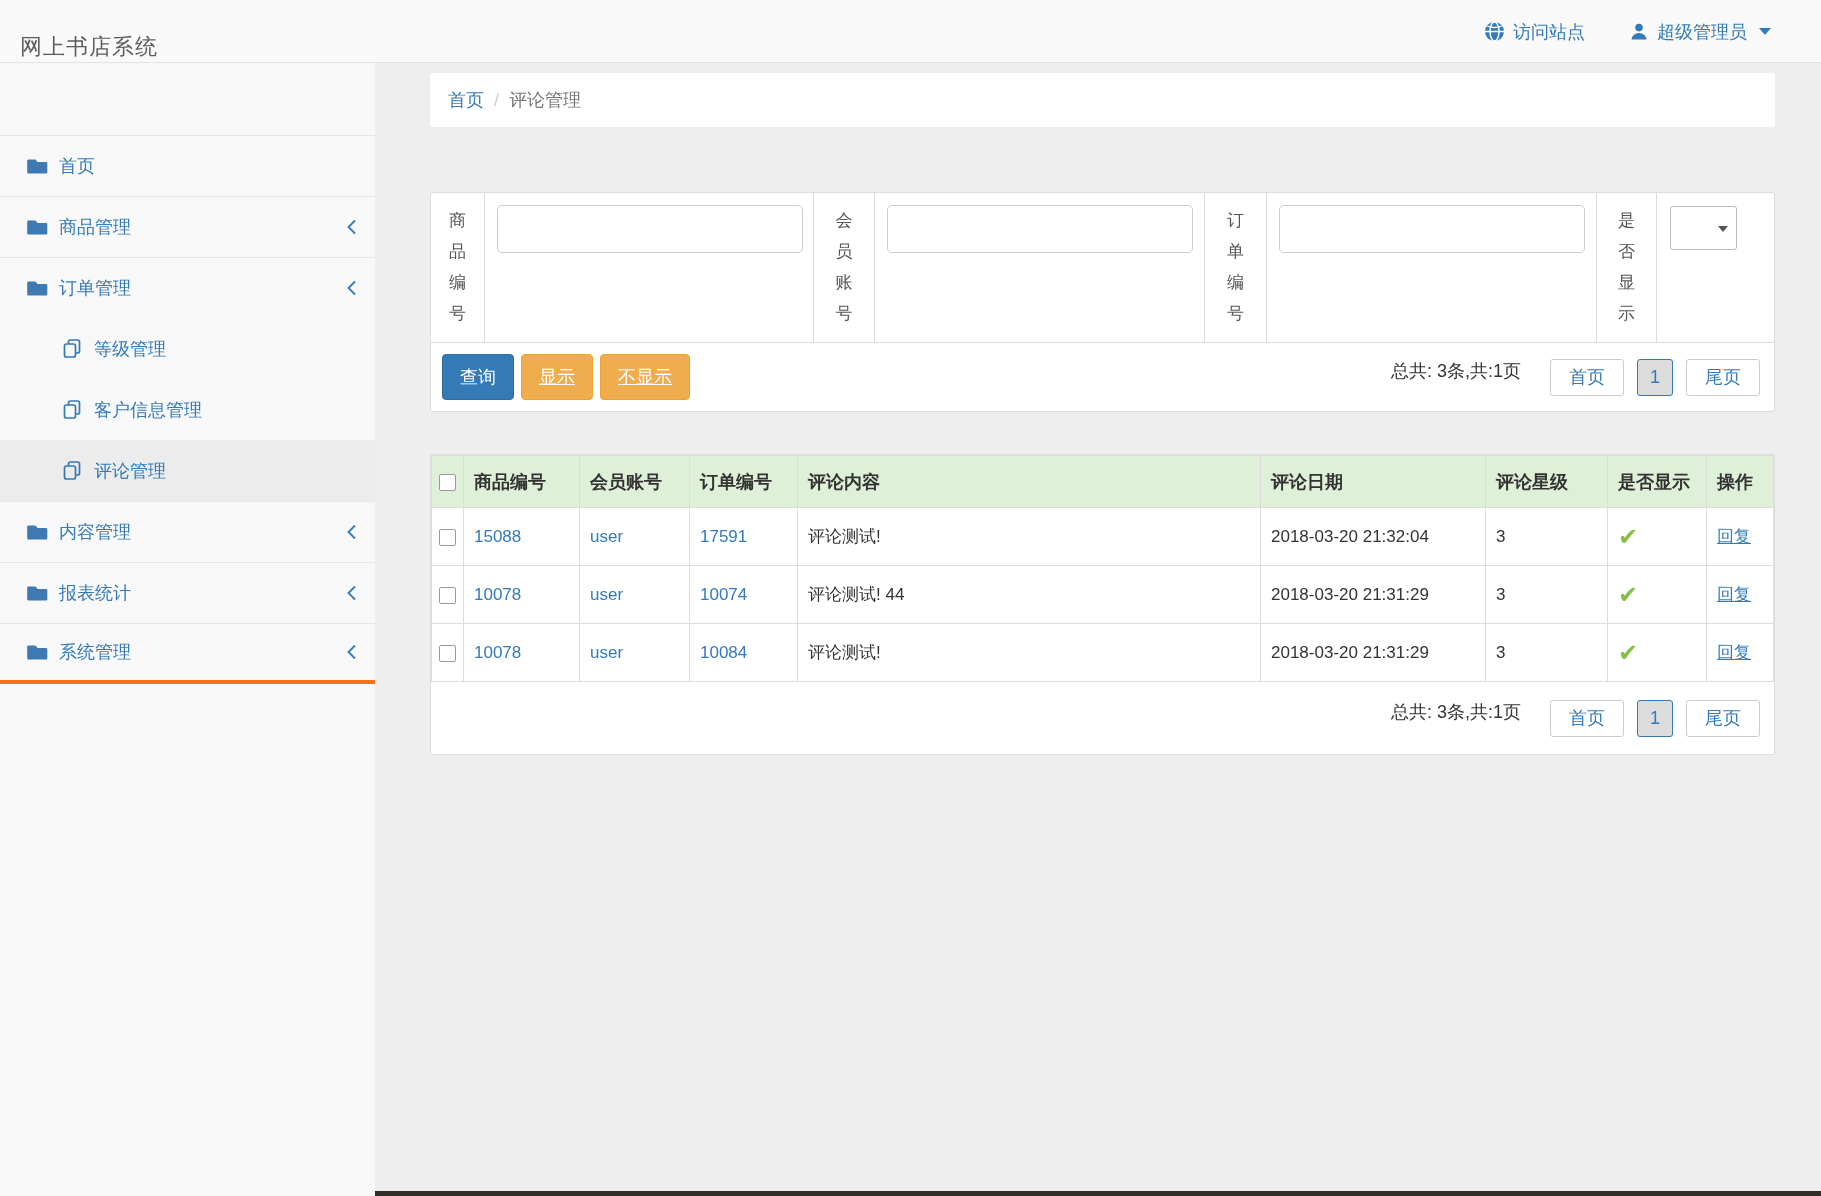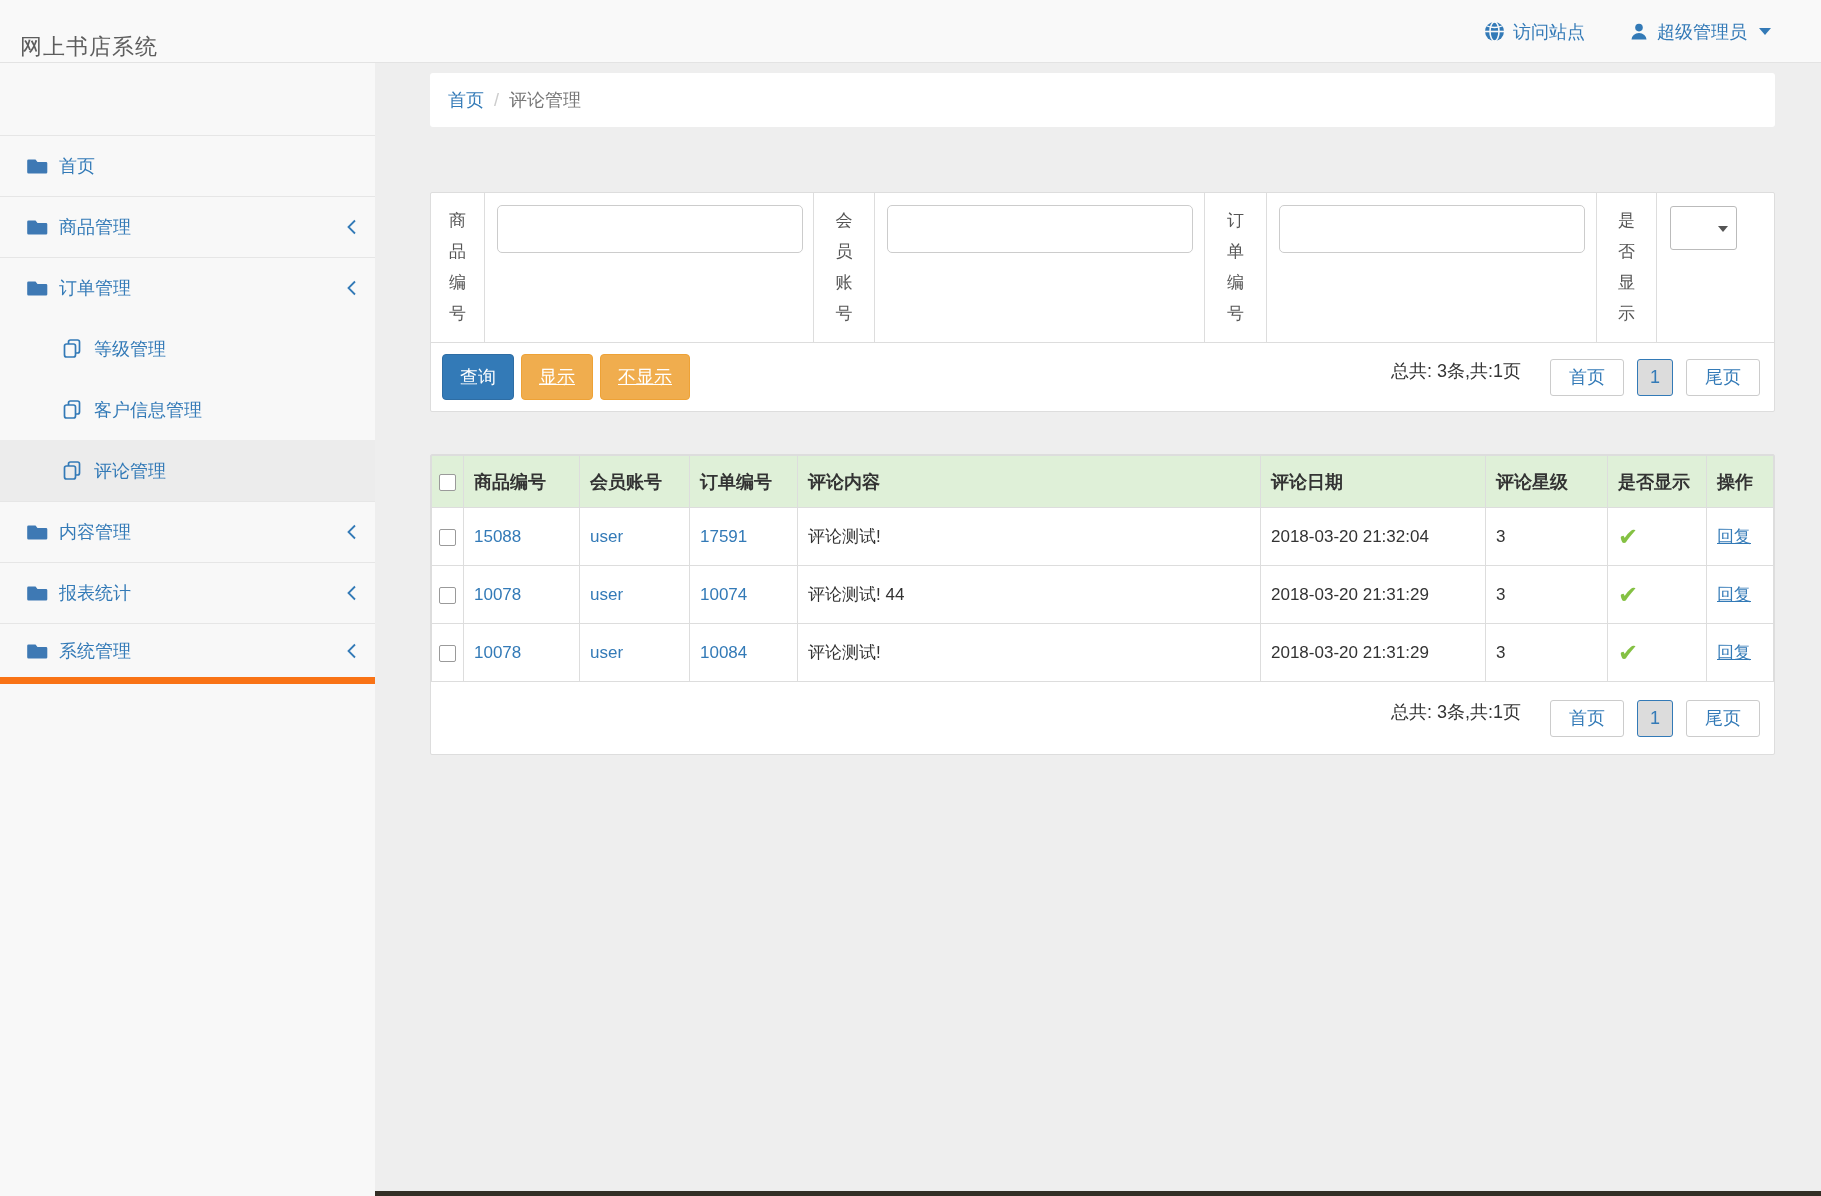--- a/index.html
+++ b/index.html
@@ -13,21 +13,21 @@
   .topbar-right { position:absolute; right:50px; top:0; height:63px; display:flex; align-items:center; gap:44px; }
   .toplink { display:flex; align-items:center; gap:8px; color:#337ab7; font-size:18px; cursor:pointer; }
   .caret-down { width:0; height:0; border-left:6px solid transparent; border-right:6px solid transparent;
     border-top:7px solid #337ab7; margin-left:4px; }
 
   
   .sidebar { position:absolute; left:0; top:63px; width:375px; height:1133px; background:#f8f8f8; }
   .snav { padding-top:72px; }
   .snav-item { height:61px; display:flex; align-items:center; font-size:18px; color:#337ab7; cursor:pointer; position:relative; }
   .snav-item.lvl1 { border-top:1px solid #e6e6e6; padding-left:27px; }
-  .snav-item.lvl1.last { border-bottom:7px solid #f97316;font-family:Liberation Mono, monospace; }
+  .snav-item.lvl1.last { border-bottom:4px solid #f97316;font-family:Liberation Mono, monospace; }
   .snav-item.lvl2 { padding-left:62px; }
   .snav-item.active { background:#ececec; }
   .snav-item .icon { display:inline-flex; margin-right:11px; }
   .snav-item .chev { position:absolute; right:18px; display:inline-flex; }
 
   
   .content { position:absolute; left:375px; top:63px; width:1446px; height:1133px;
     background:#eeeeee; padding:10px 46px 0 55px; }
   .panel { background:#fff; border-radius:3px; }
 

